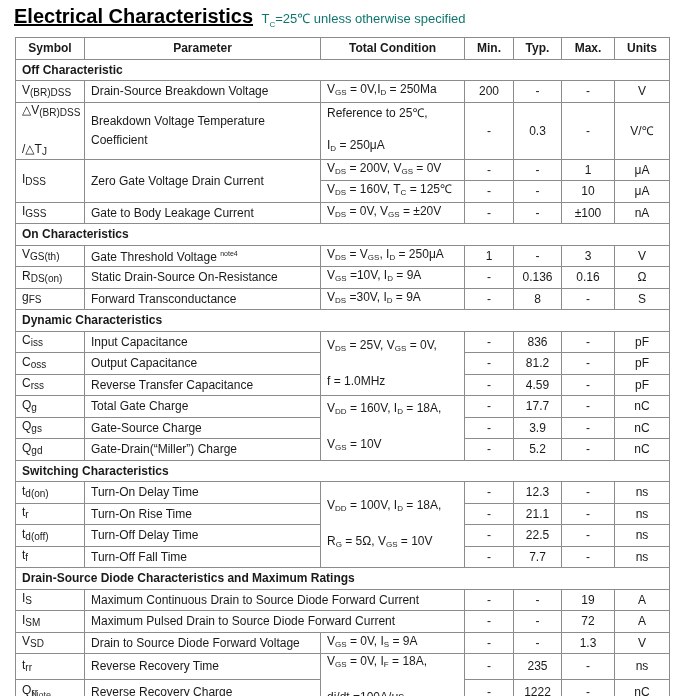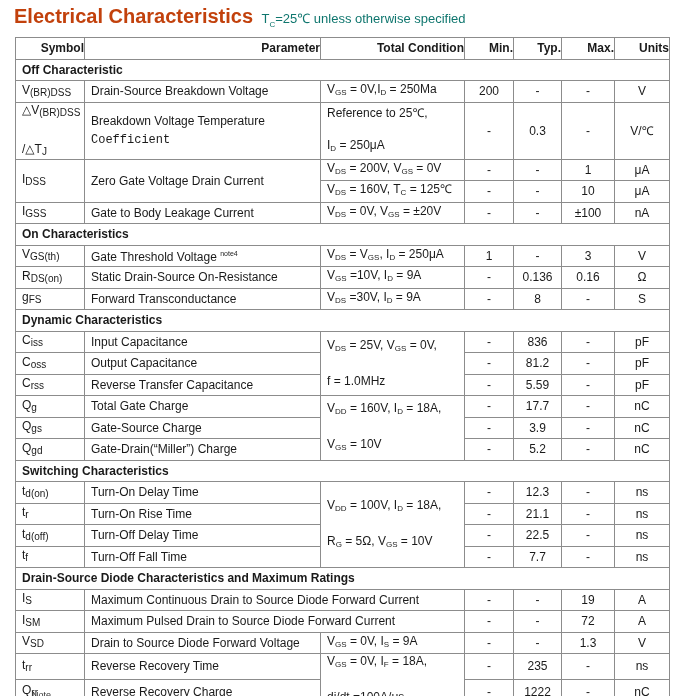--- a/index.html
+++ b/index.html
@@ -1,33 +1,33 @@
 <!DOCTYPE html>
 <html><head>
 <meta charset="utf-8">
 <style>
   html, body { margin: 0; padding: 0; background: #ffffff; }
   body { width: 685px; height: 696px; overflow: hidden; position: relative;
          font-family: "Liberation Sans", sans-serif; color: #1a1a1a; }
   .title-line { position: absolute; left: 14px; top: 5px; white-space: nowrap; }
-  .title-main { font-size: 20px; font-weight: bold; color: #c2410c; }
+  .title-main { font-size: 20px; font-weight: bold; color: #000000; text-decoration: underline; }
   .title-sub { font-size: 13px; color: #0f766e; margin-left: 4px; }
   .title-sub sub { font-size: 8px; }
   table { position: absolute; left: 15px; top: 37px; border-collapse: collapse;
           table-layout: fixed; width: 654px; font-size: 12px; }
   td, th { border: 1px solid #8c8c8c; padding: 0 0 0 6px; height: 20.5px; line-height: 14px;
            vertical-align: middle; color: #1a1a1a; }
-  th { font-weight: bold; text-align: right; padding: 0; font-size: 12px; }
+  th { font-weight: bold; text-align: center; padding: 0; font-size: 12px; }
   td.c { text-align: center; padding: 0; }
   td.sec { font-weight: bold; padding-left: 6px; }
   td.sym sub { font-size: 10px; vertical-align: -2px; }
   td.cond sub { font-size: 8px; vertical-align: -2px; }
   td.cond .l2 { display: block; margin-top: 18px; }
   td.sym .l2 { display: block; margin-top: 22px; }
-  td.param .l2 { display: block; margin-top: 5px; font-family: Liberation Mono, monospace; }
+  td.param .l2 { display: block; margin-top: 5px; }
   sup.note { font-size: 7px; vertical-align: 5px; }
   col.c1 { width: 69px; } col.c2 { width: 236px; } col.c3 { width: 144px; }
   col.c4 { width: 49px; } col.c5 { width: 48px; } col.c6 { width: 53px; } col.c7 { width: 55px; }
   .note-text { position: absolute; left: 32px; top: 690px; font-size: 9px; color: #333; }
 </style>
 </head>
 <body>
 
 <div class="title-line">
   <span class="title-main">Electrical Characteristics</span>
@@ -158,21 +158,21 @@
     <td>Output Capacitance</td>
     <td class="c">-</td>
     <td class="c">81.2</td>
     <td class="c">-</td>
     <td class="c">pF</td>
   </tr>
   <tr>
     <td class="sym"><span>C</span><sub>rss</sub></td>
     <td>Reverse Transfer Capacitance</td>
     <td class="c">-</td>
-    <td class="c">5.59</td>
+    <td class="c">4.59</td>
     <td class="c">-</td>
     <td class="c">pF</td>
   </tr>
 
   <tr>
     <td class="sym"><span>Q</span><sub>g</sub></td>
     <td>Total Gate Charge</td>
     <td rowspan="3" class="cond"><span>V</span><sub>DD</sub><span> = 160V, I</span><sub>D</sub><span> = 18A,</span><span class="l2"><span>V</span><sub>GS</sub><span> = 10V</span></span></td>
     <td class="c">-</td>
     <td class="c">17.7</td>

